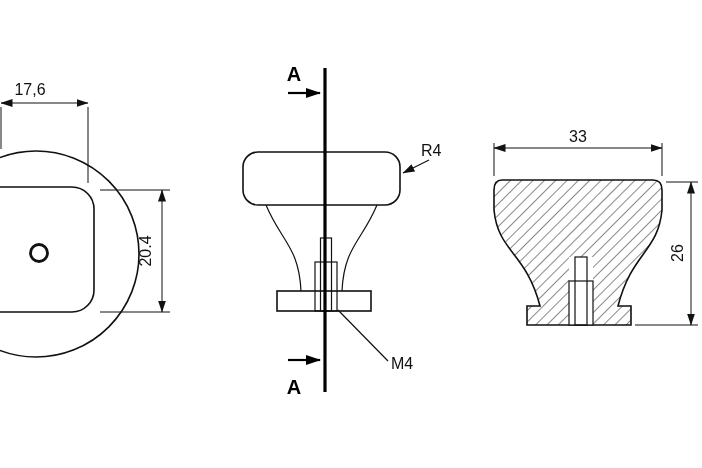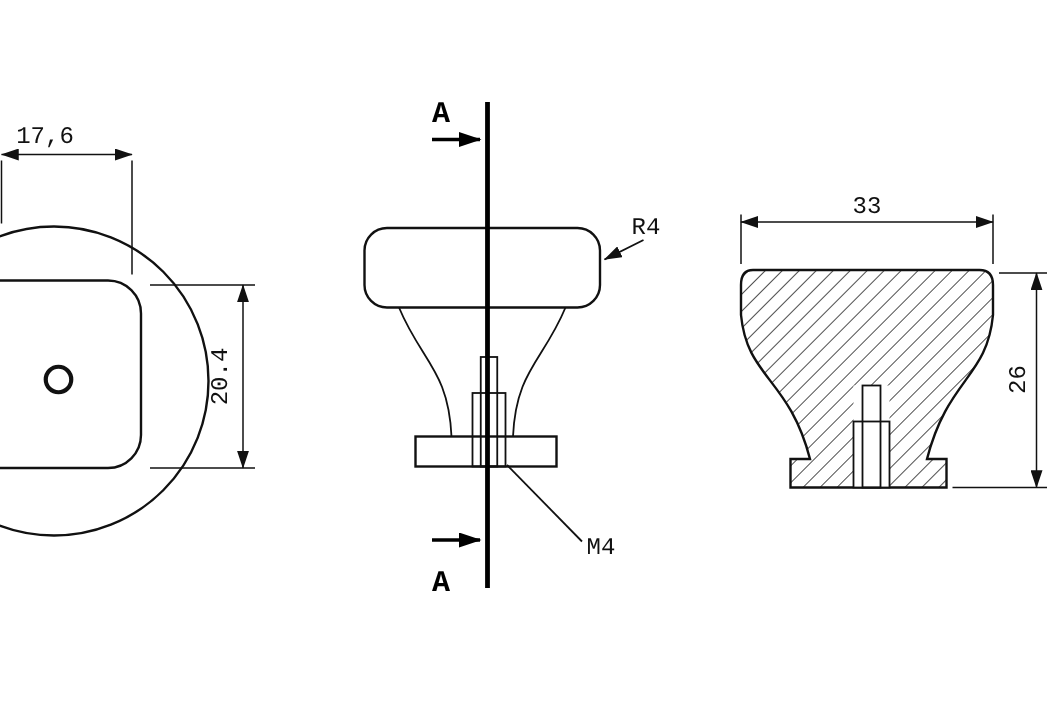--- a/index.html
+++ b/index.html
@@ -6,21 +6,21 @@
     margin: 0;
     padding: 0;
     background: #ffffff;
   }
   .canvas {
     position: relative;
     width: 702px;
     height: 468px;
     background: #ffffff;
     overflow: hidden;
-    font-family: Liberation Mono, monospace;
+    font-family: Liberation Sans, sans-serif;
   }
   svg { display: block; }
   .outline { fill: #ffffff; stroke: #111111; stroke-width: 1.6; }
   .thin    { fill: none;    stroke: #111111; stroke-width: 1.2; }
   .dim     { stroke: #111111; stroke-width: 1; fill: none; }
   .ext     { stroke: #111111; stroke-width: 1; fill: none; }
   .leader  { stroke: #111111; stroke-width: 1.2; fill: none; }
   .cutline { stroke: #000000; stroke-width: 3.2; fill: none; }
   .secarrow{ stroke: #000000; stroke-width: 2.2; fill: none; }
   .holebg  { fill: #ffffff; stroke: none; }

